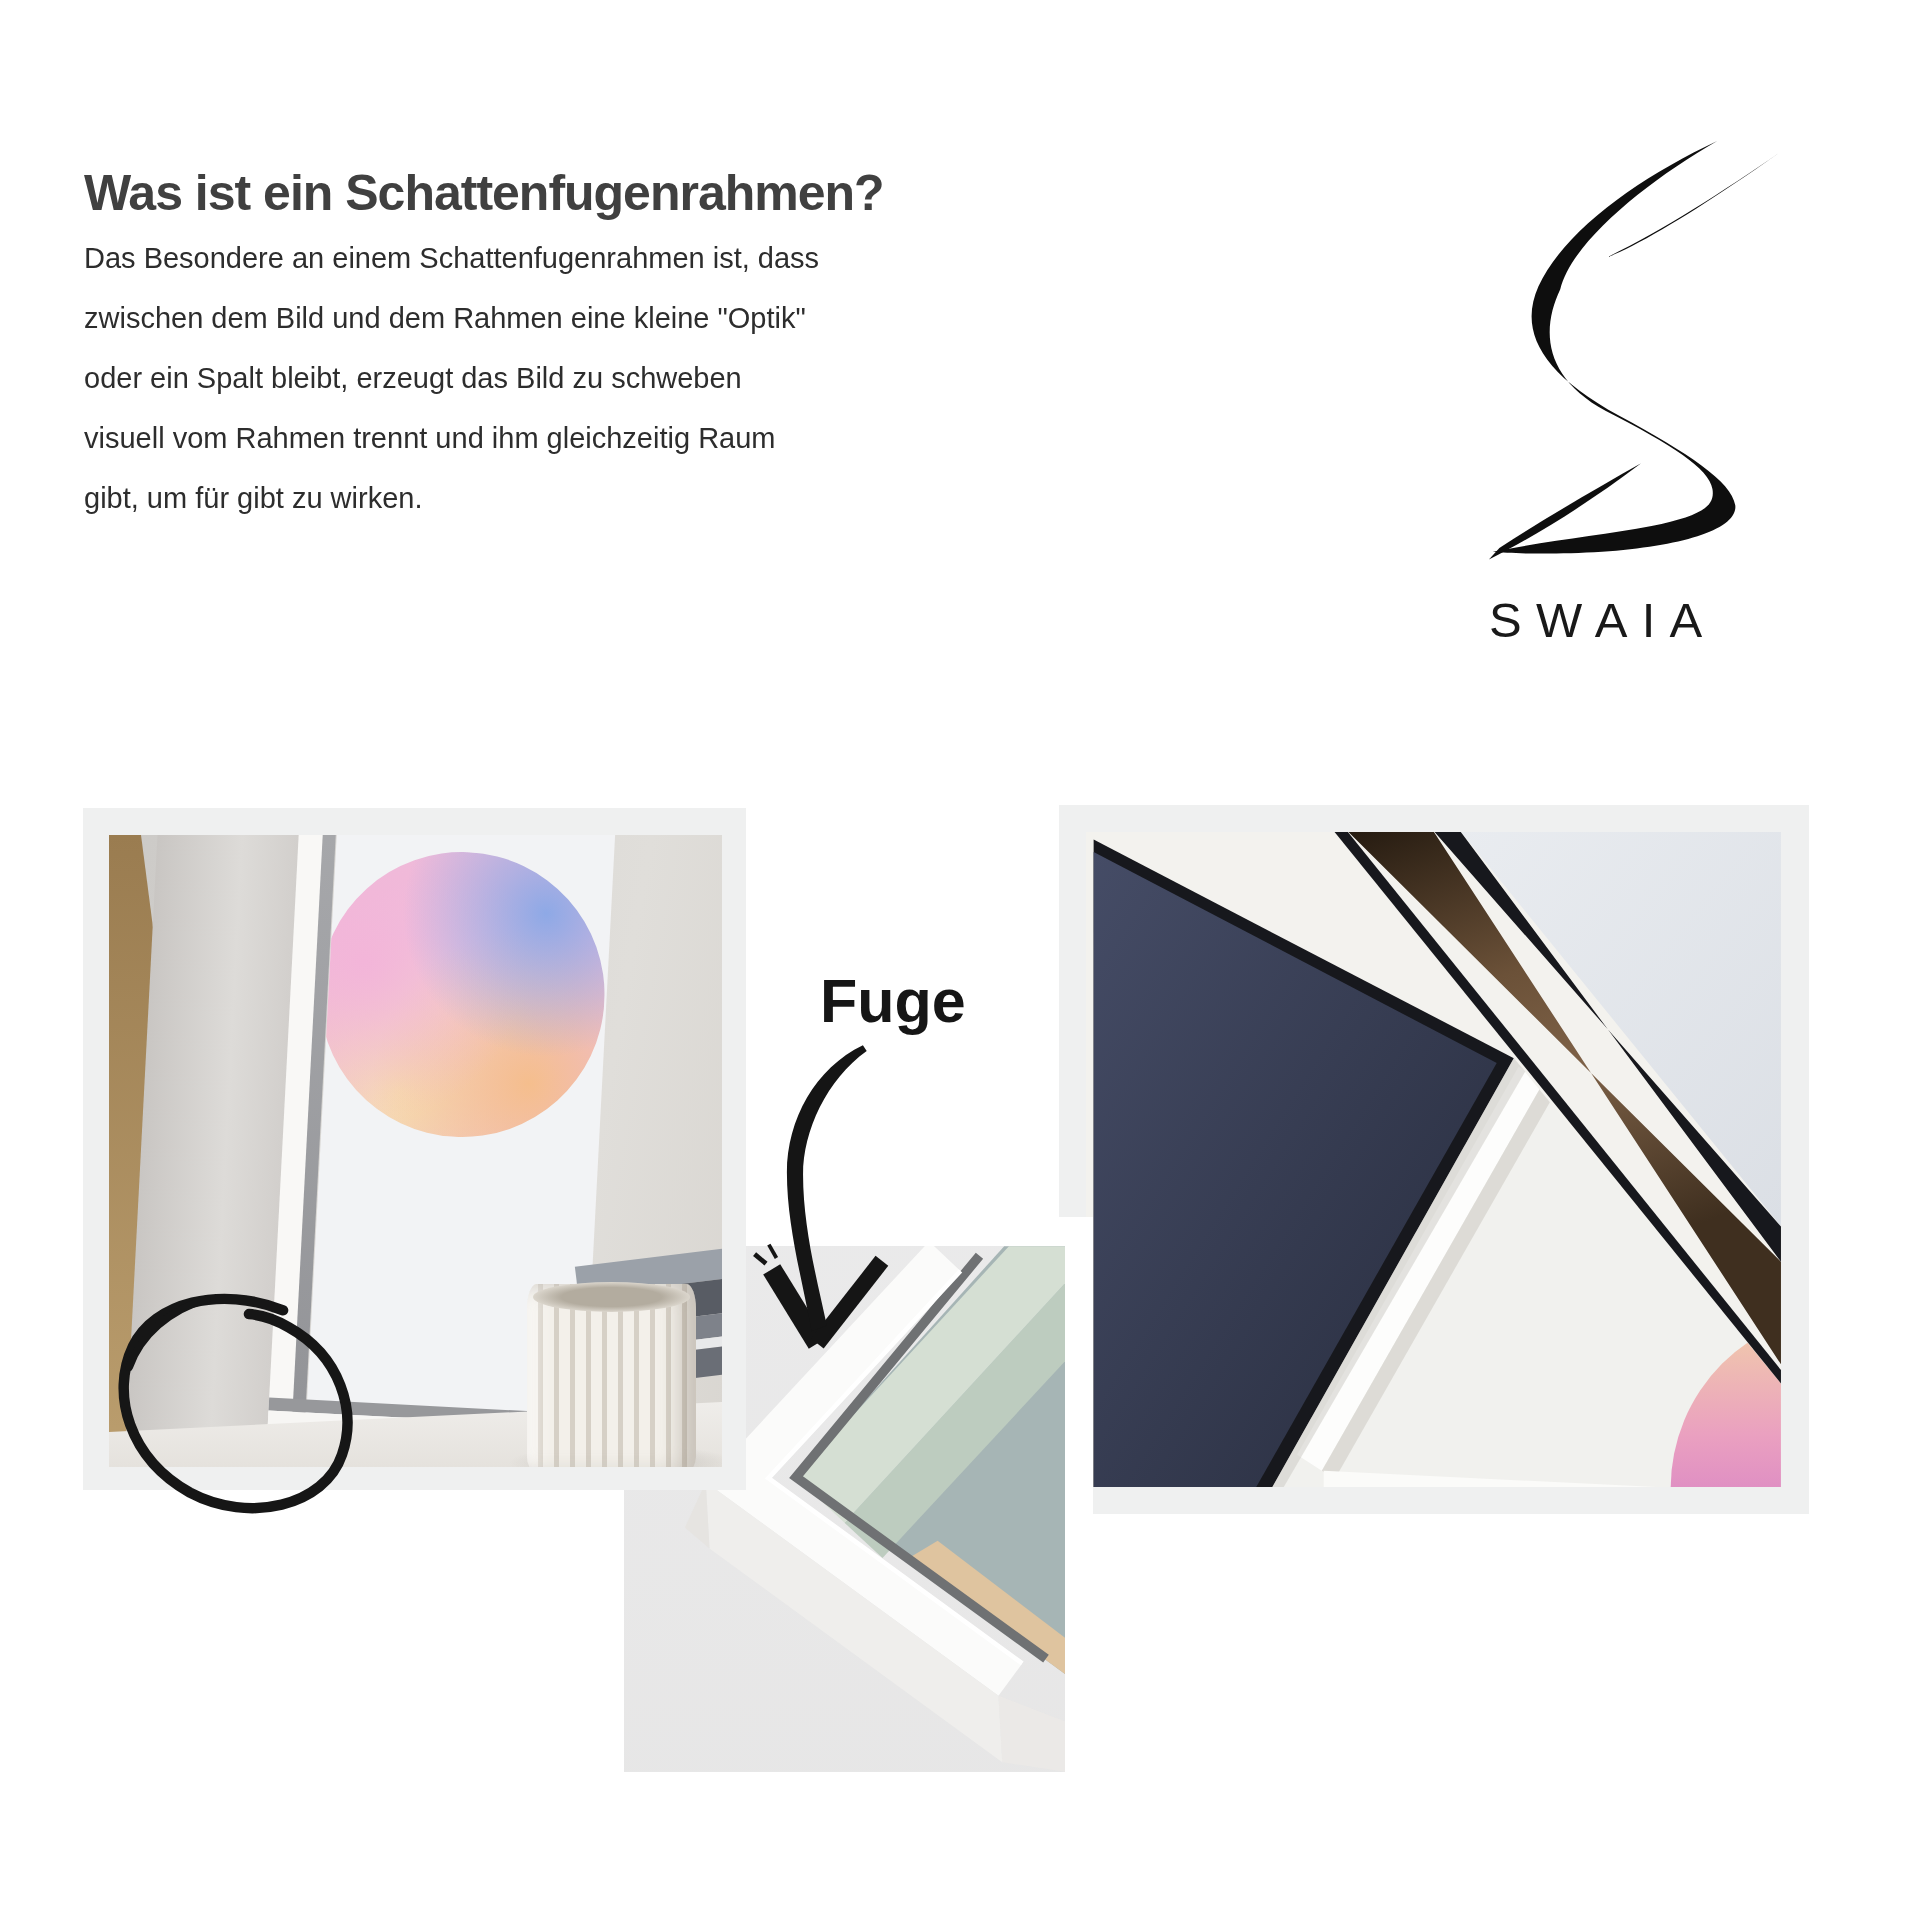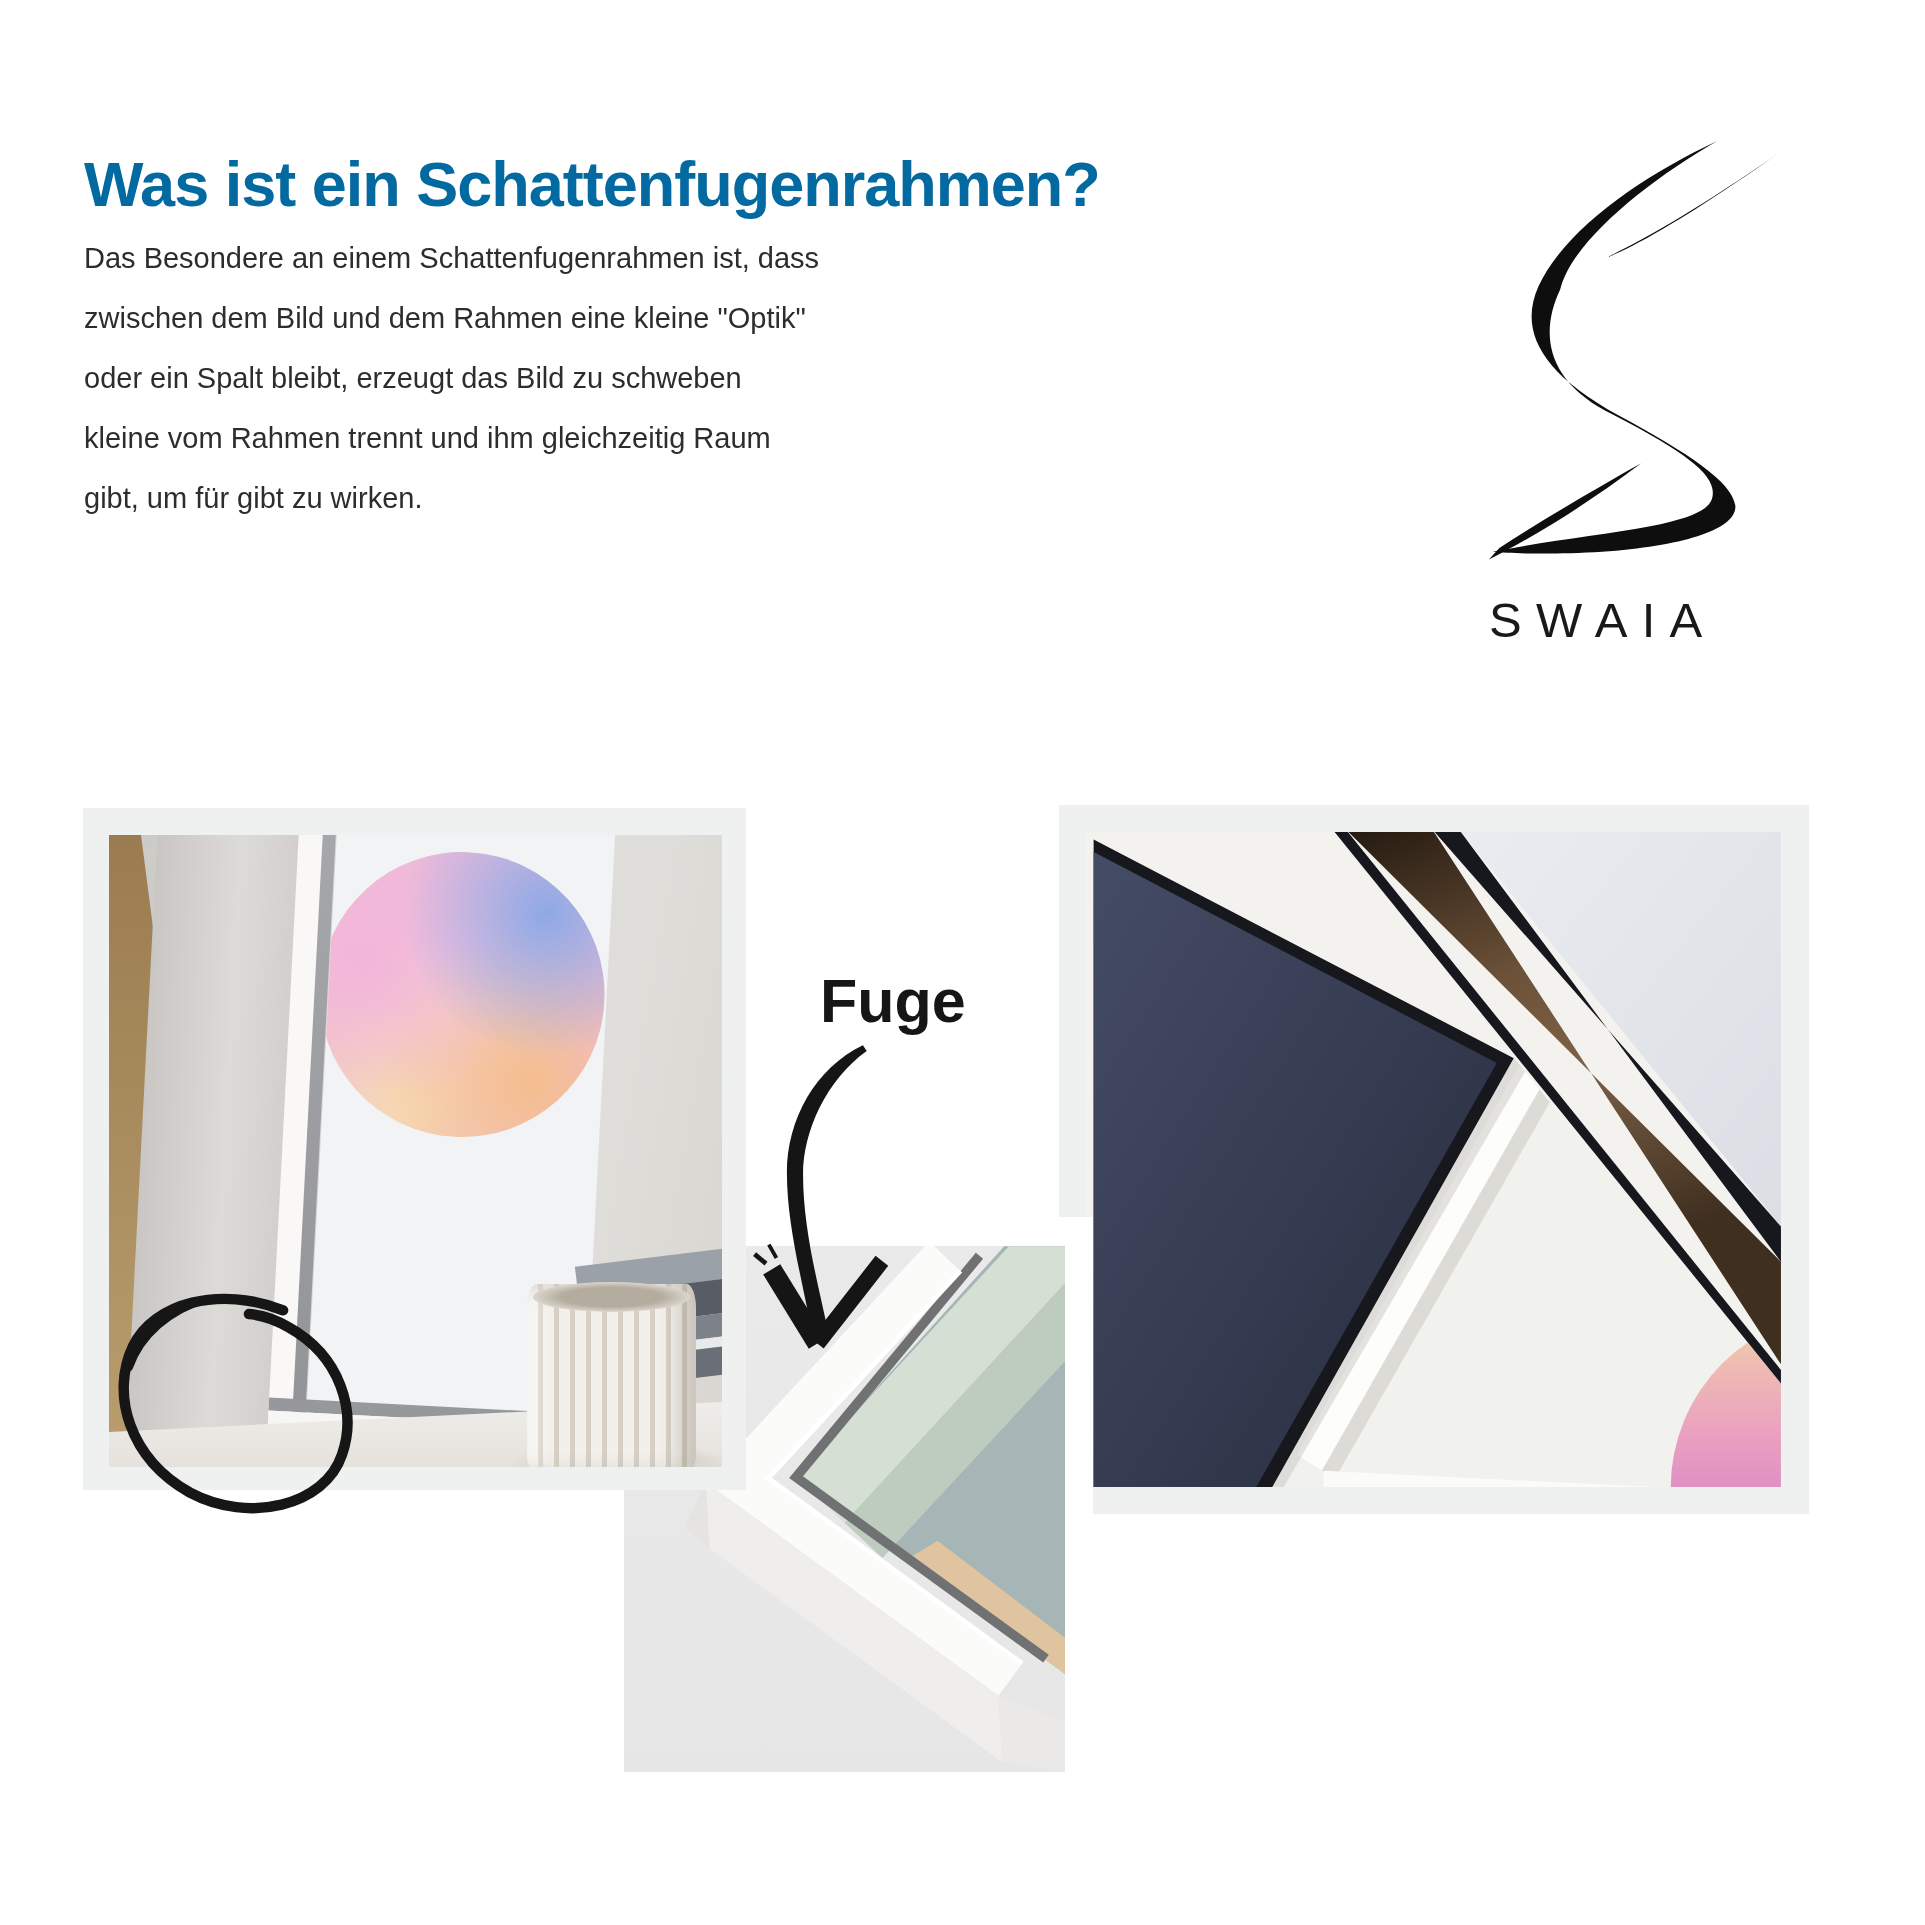--- a/index.html
+++ b/index.html
@@ -1,21 +1,21 @@
 <!DOCTYPE html>
 <html style="font-size:15px"><head>
 <meta charset="utf-8">
 <style>
   html,body{margin:0;padding:0;background:#fff;}
   .page{position:relative;width:1926px;height:1926px;background:#ffffff;overflow:hidden;
         font-family:"Liberation Sans",sans-serif;color:#232323;}
 
   
-  .title{position:absolute;left:84px;top:108px;font-size:63px;line-height:1.08;
-         font-weight:800;letter-spacing:-1px;color:#0369a1;white-space:nowrap;}
+  .title{position:absolute;left:84px;top:132px;font-size:50px;line-height:1.08;
+         font-weight:800;letter-spacing:-1px;color:#404040;white-space:nowrap;}
   .para{position:absolute;left:84px;top:228px;}
   .para-line{font-size:29px;line-height:60px;font-weight:400;color:#2d2d2d;white-space:nowrap;}
 
   
   .logo-swoosh{position:absolute;left:1486px;top:139px;width:295px;height:428px;}
   .brand-name{position:absolute;left:1489px;top:592px;width:228px;text-align:left;
               font-family:Liberation Sans, sans-serif;font-size:49px;letter-spacing:14.3px;
               color:#191919;font-weight:400;}
 
   
@@ -82,21 +82,21 @@
 <body>
 
 <div class="page">
 
   <h1 class="title">Was ist ein Schattenfugenrahmen?</h1>
 
   <div class="para">
       <div class="para-line">Das Besondere an einem Schattenfugenrahmen ist, dass</div>
       <div class="para-line">zwischen dem Bild und dem Rahmen eine kleine "Optik"</div>
       <div class="para-line">oder ein Spalt bleibt, erzeugt das Bild zu schweben</div>
-      <div class="para-line">kleine vom Rahmen trennt und ihm gleichzeitig Raum</div>
+      <div class="para-line">visuell vom Rahmen trennt und ihm gleichzeitig Raum</div>
       <div class="para-line">gibt, um für gibt zu wirken.</div>
     </div>
 
   <svg class="logo-swoosh" viewBox="0 0 310 450">
     <path fill="#0e0e0e" d="M 243,2
       C 162,40 83,95 55,155
       C 35,200 55,245 140,291
       C 212,330 258,360 262,385
       C 265,410 208,428 122,434
       C 72,437 28,436 7,434

